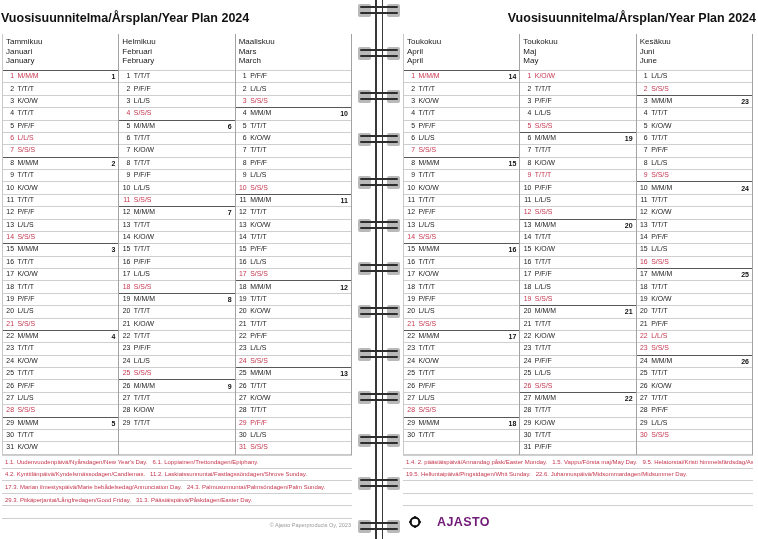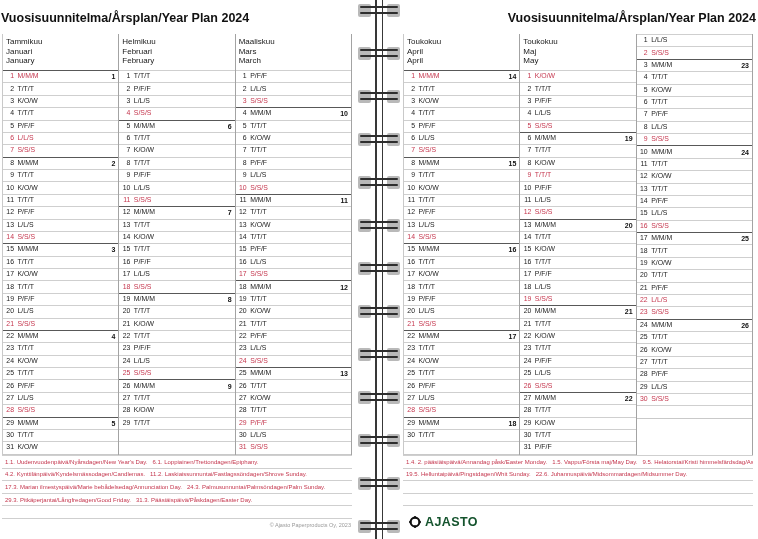--- a/index.html
+++ b/index.html
@@ -26,22 +26,22 @@
   .day-num{flex:none;width:9px;text-align:right;margin-right:3.5px;}
   .day-letters{flex:none;}
   .week-num{margin-left:auto;font-weight:bold;font-size:7px;color:#111;}
 
   .notes{position:absolute;top:447px;left:2px;right:5px;border-top:1px solid #cfcfcf;}
   .note-row{height:12.6px;box-sizing:border-box;border-bottom:1px solid #cfcfcf;display:flex;align-items:center;
     font-size:6px;color:var(--red);padding-left:3px;white-space:pre;overflow:hidden;line-height:1;}
 
   .copyright{position:absolute;top:514px;right:6px;font-size:5.5px;color:#999;}
 
-  .logo{position:absolute;top:507px;left:8px;display:flex;align-items:center;gap:4px;
-    font-weight:bold;font-size:12.5px;letter-spacing:0.4px;color:#14532d;}
+  .logo{position:absolute;top:507px;left:8px;display:flex;align-items:center;gap:16px;
+    font-weight:bold;font-size:12.5px;letter-spacing:0.4px;color:#701a75;}
   .logo svg{display:block;}
 
   .binding{position:absolute;left:357px;top:0;width:44px;height:539px;}
   .wire{position:absolute;top:0;bottom:0;width:1.8px;background:#383838;}
   .wire.w1{left:18px;} .wire.w2{left:24.5px;}
   .loop{position:absolute;left:0;width:44px;height:15px;}
   .hole{position:absolute;top:0.5px;width:13px;height:13.5px;background:#b9b9b9;border-radius:2px;}
   .hole.l{left:1px;} .hole.r{right:1px;}
   .bar{position:absolute;left:3px;right:3px;height:2.2px;background:#2e2e2e;border-radius:1px;}
   .bar.b1{top:3.2px;} .bar.b2{top:8.6px;}
@@ -821,20 +821,25 @@
             <span class="day-num">30</span>
             <span class="day-letters">T/T/T</span>
           </div>
           <div class="day-row">
             <span class="day-num">31</span>
             <span class="day-letters">P/F/F</span>
           </div>
         </div>
       </div>
       <div class="month-col">
+        <div class="col-header">
+          <div class="month-name-line">Kesäkuu</div>
+          <div class="month-name-line">Juni</div>
+          <div class="month-name-line">June</div>
+        </div>
         <div class="grid">
           <div class="day-row">
             <span class="day-num">1</span>
             <span class="day-letters">L/L/S</span>
           </div>
           <div class="day-row red">
             <span class="day-num">2</span>
             <span class="day-letters">S/S/S</span>
           </div>
           <div class="day-row monday">

